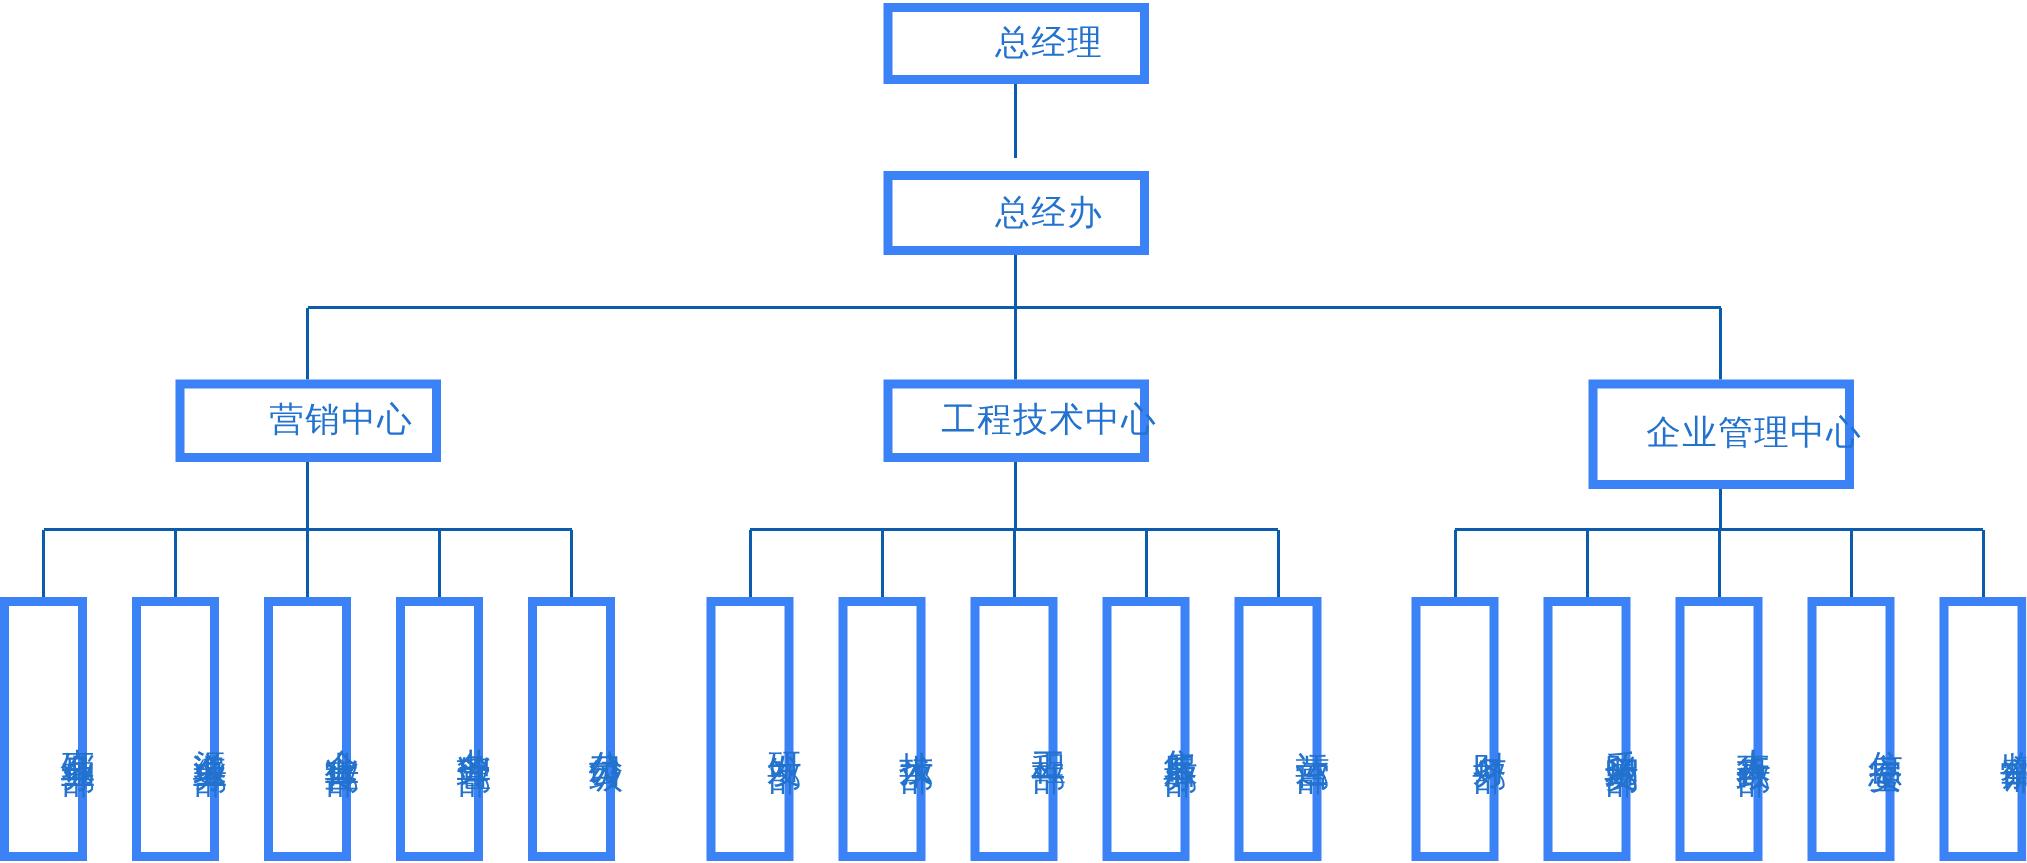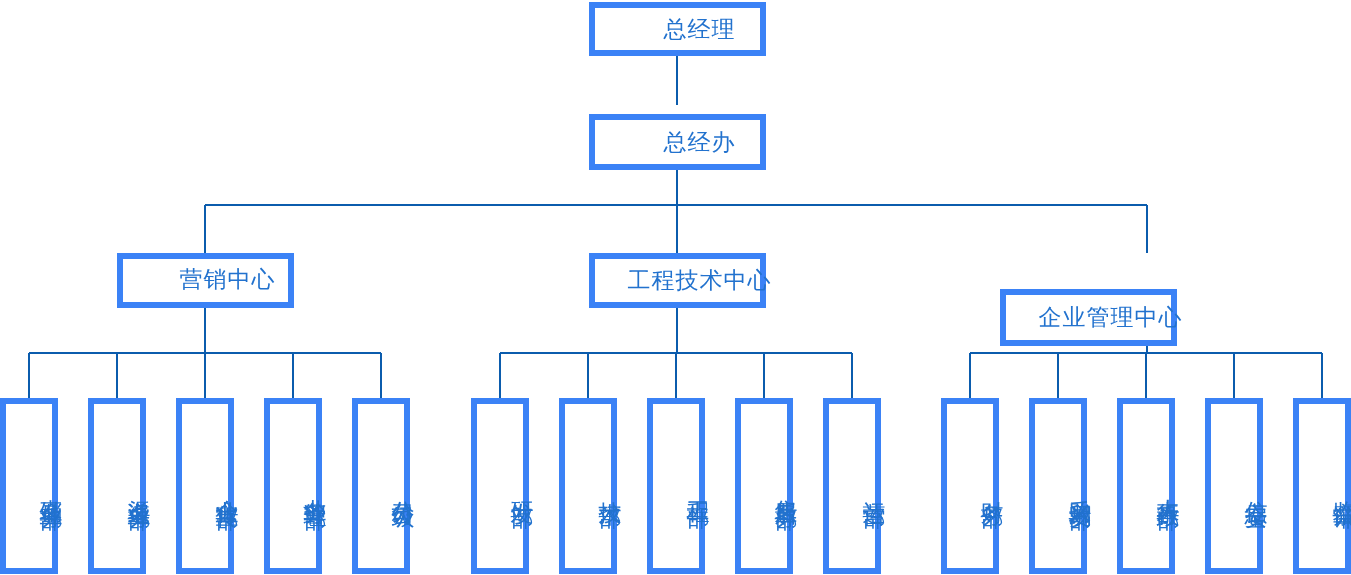--- a/index.html
+++ b/index.html
@@ -117,21 +117,21 @@
   <div class="node horiz" style="left:589px; top:114px; width:177px; height:56px;">
     <span class="label">总经办</span>
   </div>
 
   <div class="node horiz" style="left:117px; top:253px; width:177px; height:55px;font-family:Liberation Serif, serif;">
     <span class="label">营销中心</span>
   </div>
   <div class="node horiz" style="left:589px; top:253px; width:177px; height:55px;">
     <span class="label">工程技术中心</span>
   </div>
-  <div class="node horiz" style="left:1000px; top:253px; width:177px; height:57px;margin-top:36px;">
+  <div class="node horiz" style="left:1059px; top:253px; width:177px; height:73px;">
     <span class="label">企业管理中心</span>
   </div>
 
   <div class="node vert" style="left:0px; top:398px; width:58px; height:176px;">
     <span class="label">直销业务部</span>
   </div>
   <div class="node vert" style="left:88px; top:398px; width:58px; height:176px;">
     <span class="label">渠道业务部</span>
   </div>
   <div class="node vert" style="left:176px; top:398px; width:58px; height:176px;">

